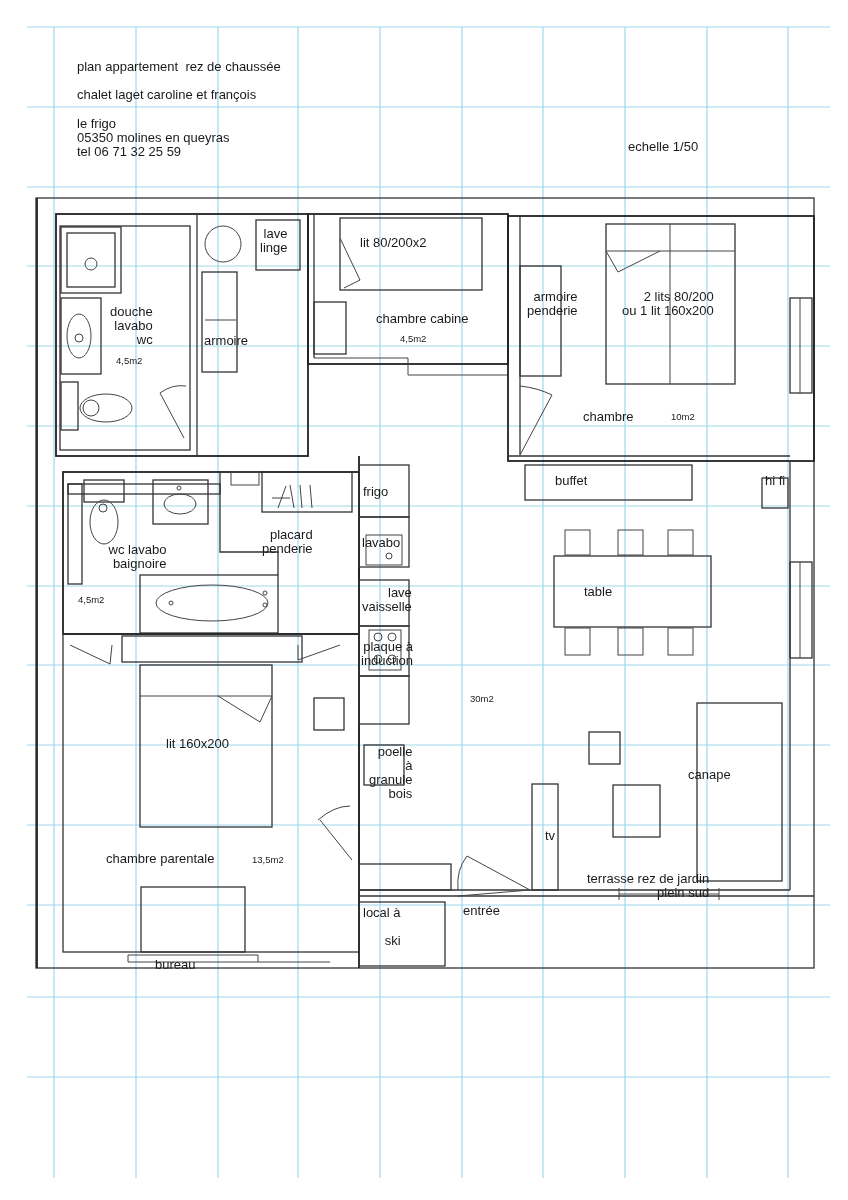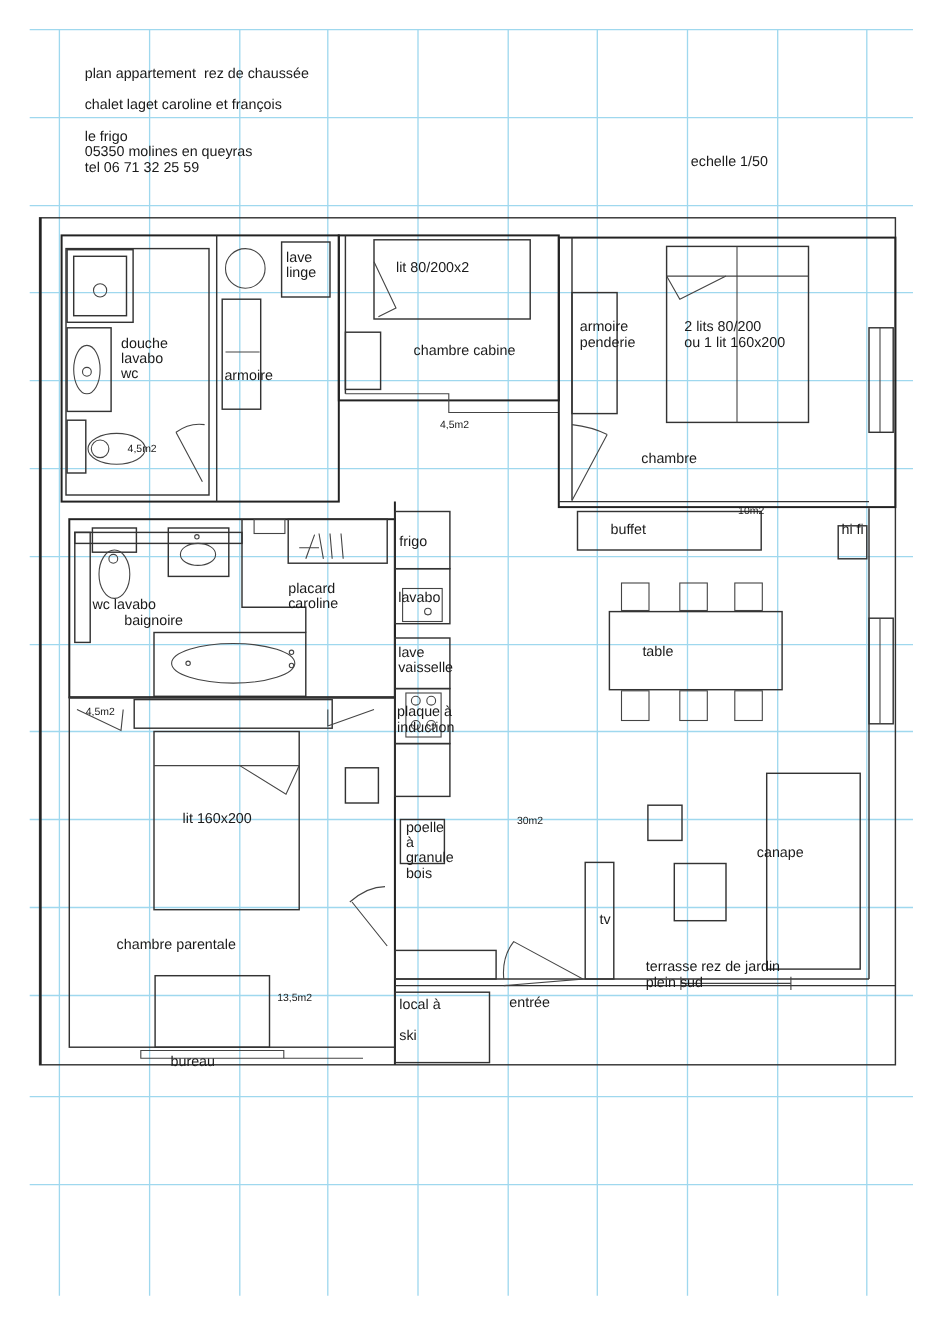--- a/index.html
+++ b/index.html
@@ -1,25 +1,25 @@
 <!DOCTYPE html>
 <html><head>
 <meta charset="utf-8">
 <style>
   html, body { margin: 0; padding: 0; background: #ffffff; }
   body { width: 848px; height: 1200px; position: relative; overflow: hidden; font-family: "Liberation Sans", sans-serif; }
-  #stage { position: absolute; left: 0; top: 0; width: 848px; height: 1200px; }
+  #stage { position: absolute; left: 0; top: 0; width: 848px; height: 1200px; text-align: right; }
   svg { position: absolute; left: 0; top: 0; }
   .grid line { stroke: #9fd8ee; stroke-width: 1.2; }
   .w { fill: none; stroke: #333; stroke-width: 1.3; }
   .w2 { fill: none; stroke: #222; stroke-width: 1.8; }
   .thin { fill: none; stroke: #444; stroke-width: 1; }
   .lbl { position: absolute; color: #1a1a1a; font-size: 13px; line-height: 14px; white-space: pre; font-family: "Liberation Sans", sans-serif; }
   .hdr { font-size: 13px; line-height: 14px; }
-  .sm { font-size: 9.5px; line-height: 11px; margin-top: 48px; }
+  .sm { font-size: 9.5px; line-height: 11px; }
 </style>
 </head>
 <body>
 
 <div id="stage">
 
   <svg class="grid" width="848" height="1200" viewBox="0 0 848 1200">
     <g>
       <line x1="54" y1="27" x2="54" y2="1178"></line>
         <line x1="136" y1="27" x2="136" y2="1178"></line>
@@ -216,21 +216,21 @@
   <div class="lbl" style="left:362px;top:536px">lavabo</div>
   <div class="lbl" style="left:362px;top:586px">lave
 vaisselle</div>
   <div class="lbl" style="left:361px;top:640px">plaque à
 induction</div>
 
   <div class="lbl" style="left:84px;top:543px">wc lavabo
         baignoire</div>
   <div class="lbl sm" style="left:78px;top:594px">4,5m2</div>
   <div class="lbl" style="left:262px;top:528px">placard
-caroline</div>
+penderie</div>
 
   <div class="lbl" style="left:166px;top:737px">lit 160x200</div>
   <div class="lbl" style="left:106px;top:852px">chambre parentale</div>
   <div class="lbl sm" style="left:252px;top:854px">13,5m2</div>
   <div class="lbl" style="left:155px;top:958px">bureau</div>
 
   <div class="lbl" style="left:363px;top:906px">local à
 
 ski</div>
   <div class="lbl" style="left:587px;top:872px">terrasse rez de jardin

